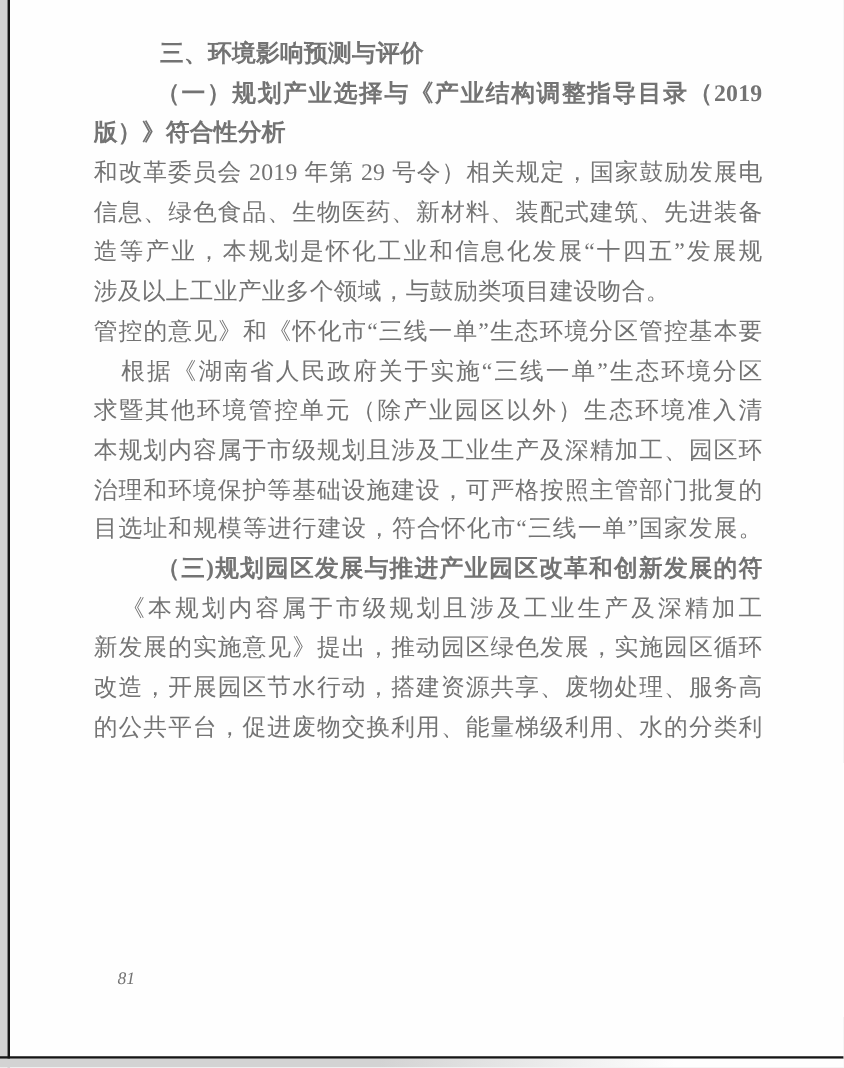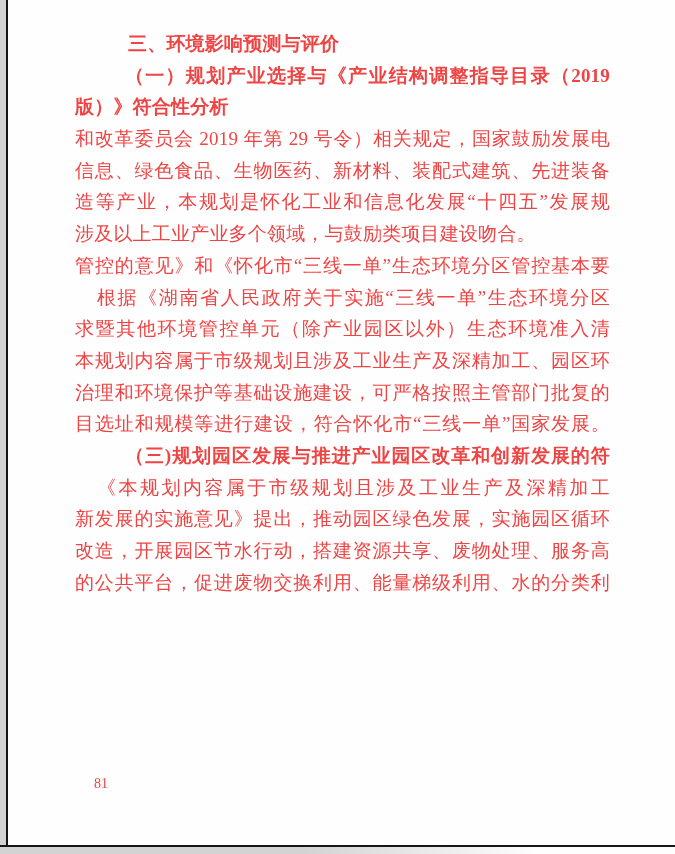--- a/index.html
+++ b/index.html
@@ -58,26 +58,27 @@
     font-weight: bold;
   }
   .h1 .line.first { text-indent: 53px; }
   .h2 .line.first { text-indent: 50px; }
   .p  .line.first { text-indent: 22px; }
   .page-number {
     position: absolute;
     left: 94px;
     top: 776px;
     font-size: 14px;
+    font-style: italic;
   }
 </style>
 </head>
 <body>
 
-<div class="page" style="background: rgb(254, 254, 254); color: #ef4444;">
+<div class="page" style="background: rgb(254, 254, 254); color: #737373;">
   <div class="scan-edge-left" style="background: rgb(211, 211, 211);"></div>
   <div class="page-border-left" style="background: rgb(22, 22, 22);"></div>
 
   <div class="content">
       <div class="block h1">
         <div class="line first">三、环境影响预测与评价</div>
       </div>
       <div class="block h2">
         <div class="line first fill">（一）规划产业选择与《产业结构调整指导目录（2019 年</div>
         <div class="line">版）》符合性分析</div>

